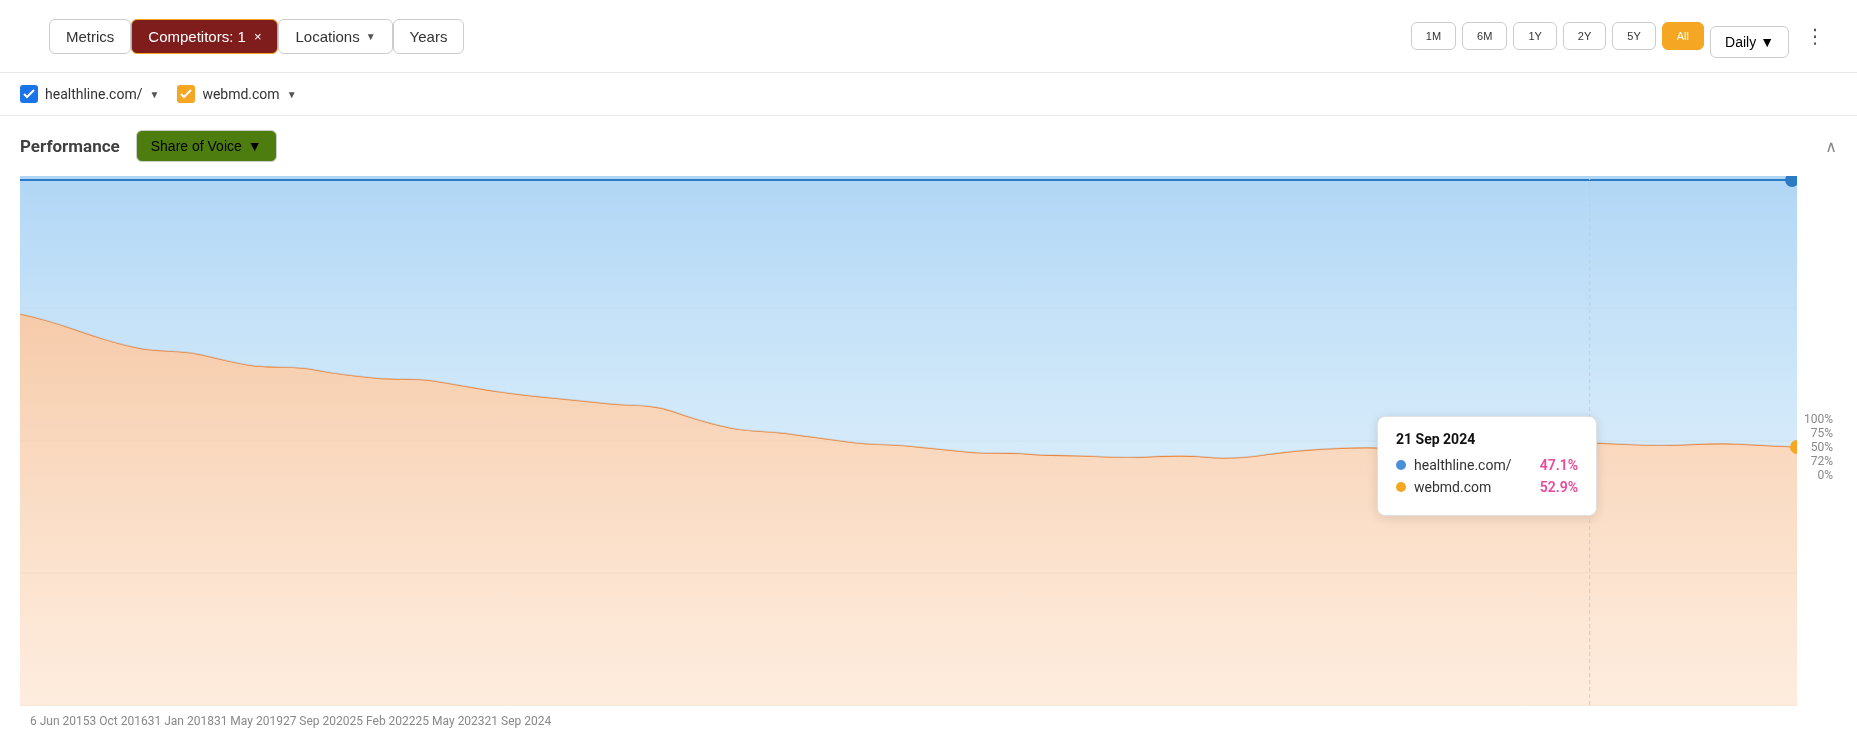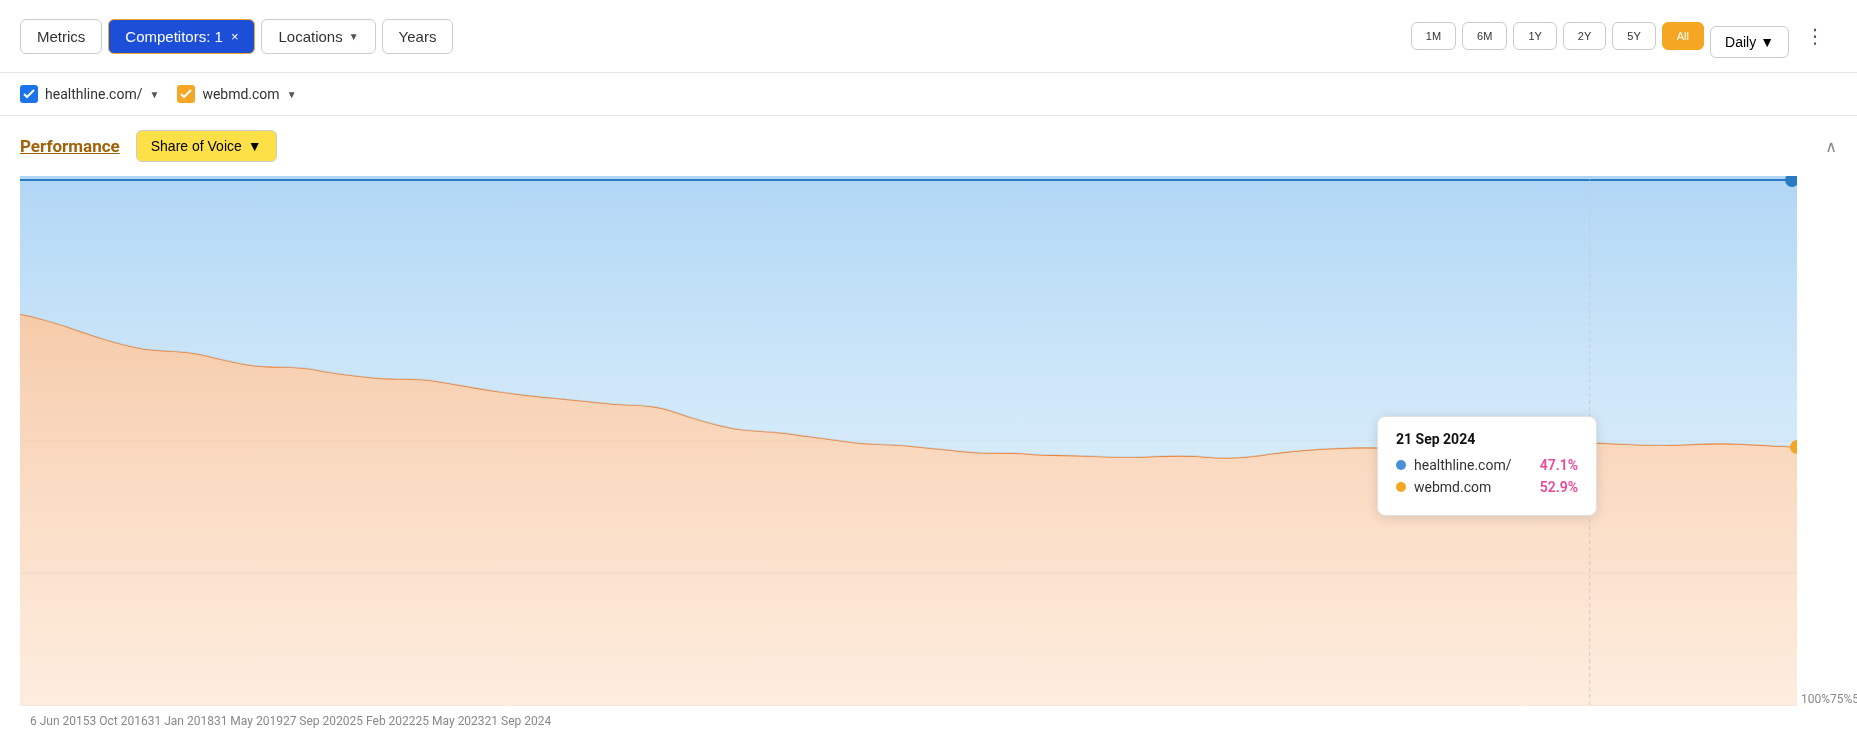--- a/index.html
+++ b/index.html
@@ -16,38 +16,39 @@
       display: flex;
       align-items: center;
       justify-content: space-between;
       padding: 14px 20px;
       border-bottom: 1px solid #e8e8e8;
     }
 
     .top-left {
       display: flex;
       align-items: flex-end;
-      gap: 6px;
+      gap: 0;
+      margin-left: 29px;
     }
 
     .filter-btn {
       display: flex;
       align-items: center;
       gap: 6px;
       padding: 8px 16px;
       border: 1px solid #ccc;
       border-radius: 6px;
       background: #fff;
       font-size: 15px;
       cursor: pointer;
       color: #333;
     }
 
     .filter-btn.active {
-      background: #1d4ed8;
+      background: #7f1d1d;
       border-color: #f5a623;
       color: #fff;
     }
 
     .filter-btn .close-x {
       font-size: 13px;
       color: #fff;
       margin-left: 2px;
     }
 
@@ -157,32 +158,31 @@
 
     .performance-left {
       display: flex;
       align-items: center;
       gap: 16px;
     }
 
     .performance-title {
       font-size: 17px;
       font-weight: 700;
-      color: #a16207;
-      text-decoration: underline;
+      color: #404040;
     }
 
     .metric-selector {
       display: flex;
       align-items: flex-end;
       gap: 6px;
       padding: 7px 14px;
       border: 1px solid #ccc;
       border-radius: 6px;
-      background: #fde047;
+      background: #4d7c0f;
       font-size: 14px;
       cursor: pointer;
     }
 
     .collapse-btn {
       background: none;
       border: none;
       cursor: pointer;
       font-size: 16px;
       color: #888;
@@ -203,22 +203,22 @@
       bottom: 30px;
     }
 
     .y-axis {
       position: absolute;
       right: 0;
       top: 11px;
       width: 40px;
       bottom: 30px;
       display: flex;
-      flex-direction: row;
-      justify-content: flex-start;
+      flex-direction: column;
+      justify-content: center;
       align-items: flex-end;
       padding: 0 4px;
     }
 
     .y-label {
       font-size: 12px;
       color: #888;
     }
 
     .x-axis {

